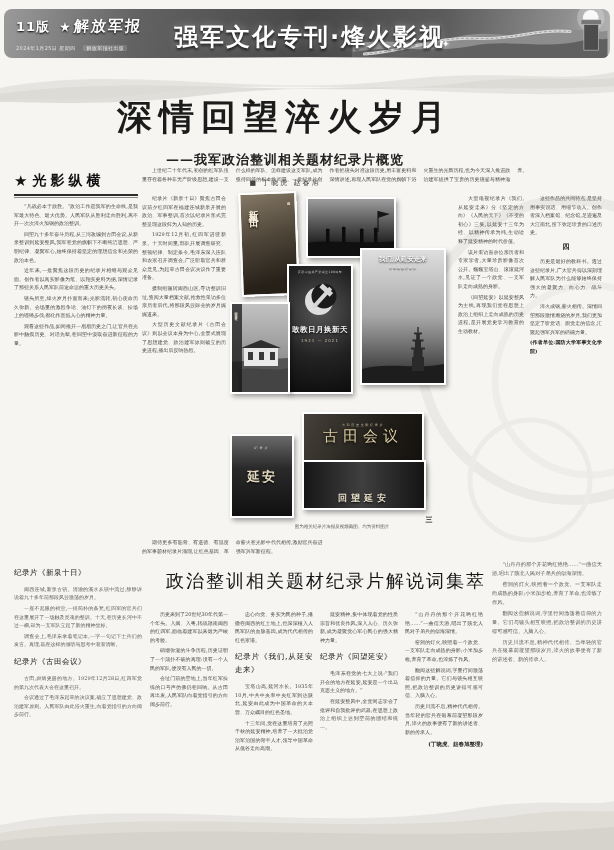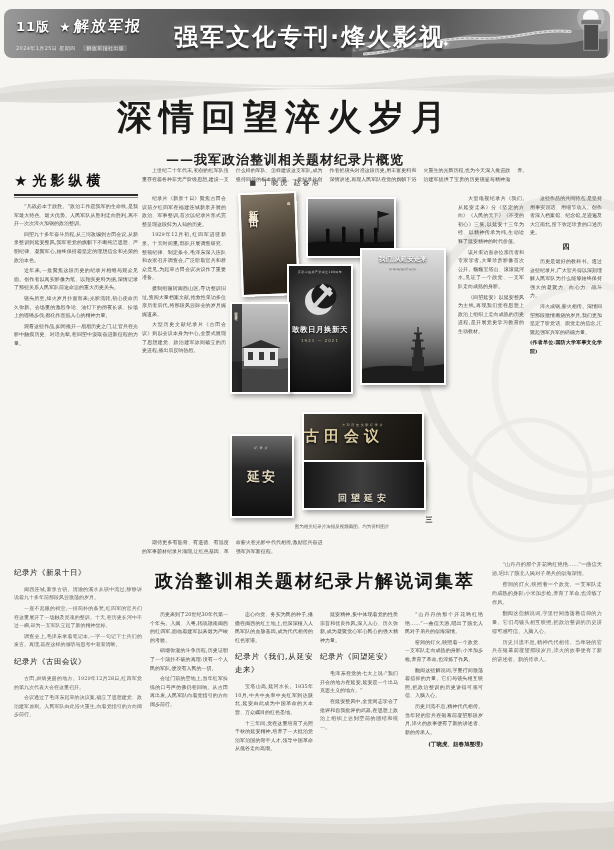--- a/index.html
+++ b/index.html
@@ -60,36 +60,36 @@
   .p-yanan .title{position:absolute;left:0;top:5px;width:100%;text-align:center;font-size:6.5px;font-weight:bold;color:#fafafa;
     text-shadow:0 1px 2px rgba(0,0,0,.8);font-family:"DejaVu Serif",serif}
   .p-yanan .label{position:absolute;left:0;top:16px;width:100%;text-align:center;font-size:3px;color:#efefef;letter-spacing:1px;text-shadow:0 1px 1px #000}
   .p-yanan svg{position:absolute;left:0;bottom:0}
   .p-site{left:0;top:118px;width:60px;height:92px;background:linear-gradient(#c2c2c2,#989898 55%,#6e6e6e)}
   .p-site .strip{position:absolute;left:0;top:0;width:10px;height:100%;background:rgba(20,20,20,.72)}
   .p-site .vcap{position:absolute;left:2px;top:5px;writing-mode:vertical-rl;font-size:3.2px;color:#efe7d2;letter-spacing:1px}
   .p-site svg{position:absolute;right:0;bottom:0}
   .p-gutian{left:72px;top:228px;width:122px;height:84px;background:linear-gradient(115deg,#46413a,#211e19 55%,#100e0b)}
   .p-gutian .label{margin-top:9px;text-align:center;font-size:3.2px;color:#bdb49e;letter-spacing:1.5px}
-  .p-gutian .title{margin-top:0;font-family:"DejaVu Serif",serif;font-size:15px;font-weight:bold;
+  .p-gutian .title{margin-top:0;text-align:center;font-family:"DejaVu Serif",serif;font-size:15px;font-weight:normal;
     color:#dccda2;letter-spacing:5px;text-shadow:0 1px 3px #000}
   .p-huiwang{left:0;top:250px;width:64px;height:84px;background:linear-gradient(#6a6a6a,#2a2a2a 40%,#101010)}
   .p-huiwang .small{margin-top:10px;text-align:center;font-size:3.2px;color:#cfcfcf;letter-spacing:2px}
   .p-huiwang .big{margin-top:18px;text-align:center;font-family:"DejaVu Serif",serif;font-size:13px;font-weight:bold;color:#e6dbc0;letter-spacing:2px;text-shadow:0 1px 2px #000}
   .p-strip{left:72px;top:276px;width:124px;height:50px;background:linear-gradient(90deg,#161616,#3f3f3f 48%,#141414)}
   .p-strip .title{margin-top:30px;text-align:center;font-family:"DejaVu Serif",serif;font-size:9px;font-weight:bold;color:#e8e0cb;letter-spacing:4px;text-shadow:0 1px 2px #000}
   .p-strip .label{margin-top:3px;text-align:center;font-size:3px;color:#a8a8a8;letter-spacing:2px}
 
   .caption-row{position:absolute;left:252px;top:524px;width:180px;z-index:4;text-align:center;
     font-size:4.5px;color:#5c5c5c;font-family:"DejaVu Serif",serif}
   .marker-three{position:absolute;left:420px;top:515px;width:18px;z-index:4;text-align:center;font-size:7px;font-weight:bold;color:#222}
 
   
-  .bottom-heading{position:absolute;left:148px;top:569px;width:334px;z-index:2;text-align:center;
-    font-size:18px;font-weight:700;color:#161616;letter-spacing:2px}
+  .bottom-heading{position:absolute;left:166px;top:569px;width:334px;z-index:2;
+    font-size:18px;font-weight:400;color:#161616;letter-spacing:2px}
   .subhead{display:block;font-size:7.5px;font-weight:normal;color:#161616;margin:7px 0 5px;text-indent:0;
     font-family:"DejaVu Sans",sans-serif;letter-spacing:.5px}
   .attribution{display:block;text-align:right;font-size:5.5px;font-weight:bold;color:#222;margin-top:4px;text-indent:0}
   .quotey .p{color:#5d5d5d}
 
   
   .swoosh-top{left:0;top:58px;width:614px;height:46px}
   .swirl{left:380px;top:150px;width:234px;height:420px;opacity:.55}
   .swoosh-bottom{left:0;top:775px;width:614px;height:75px}
 </style>

